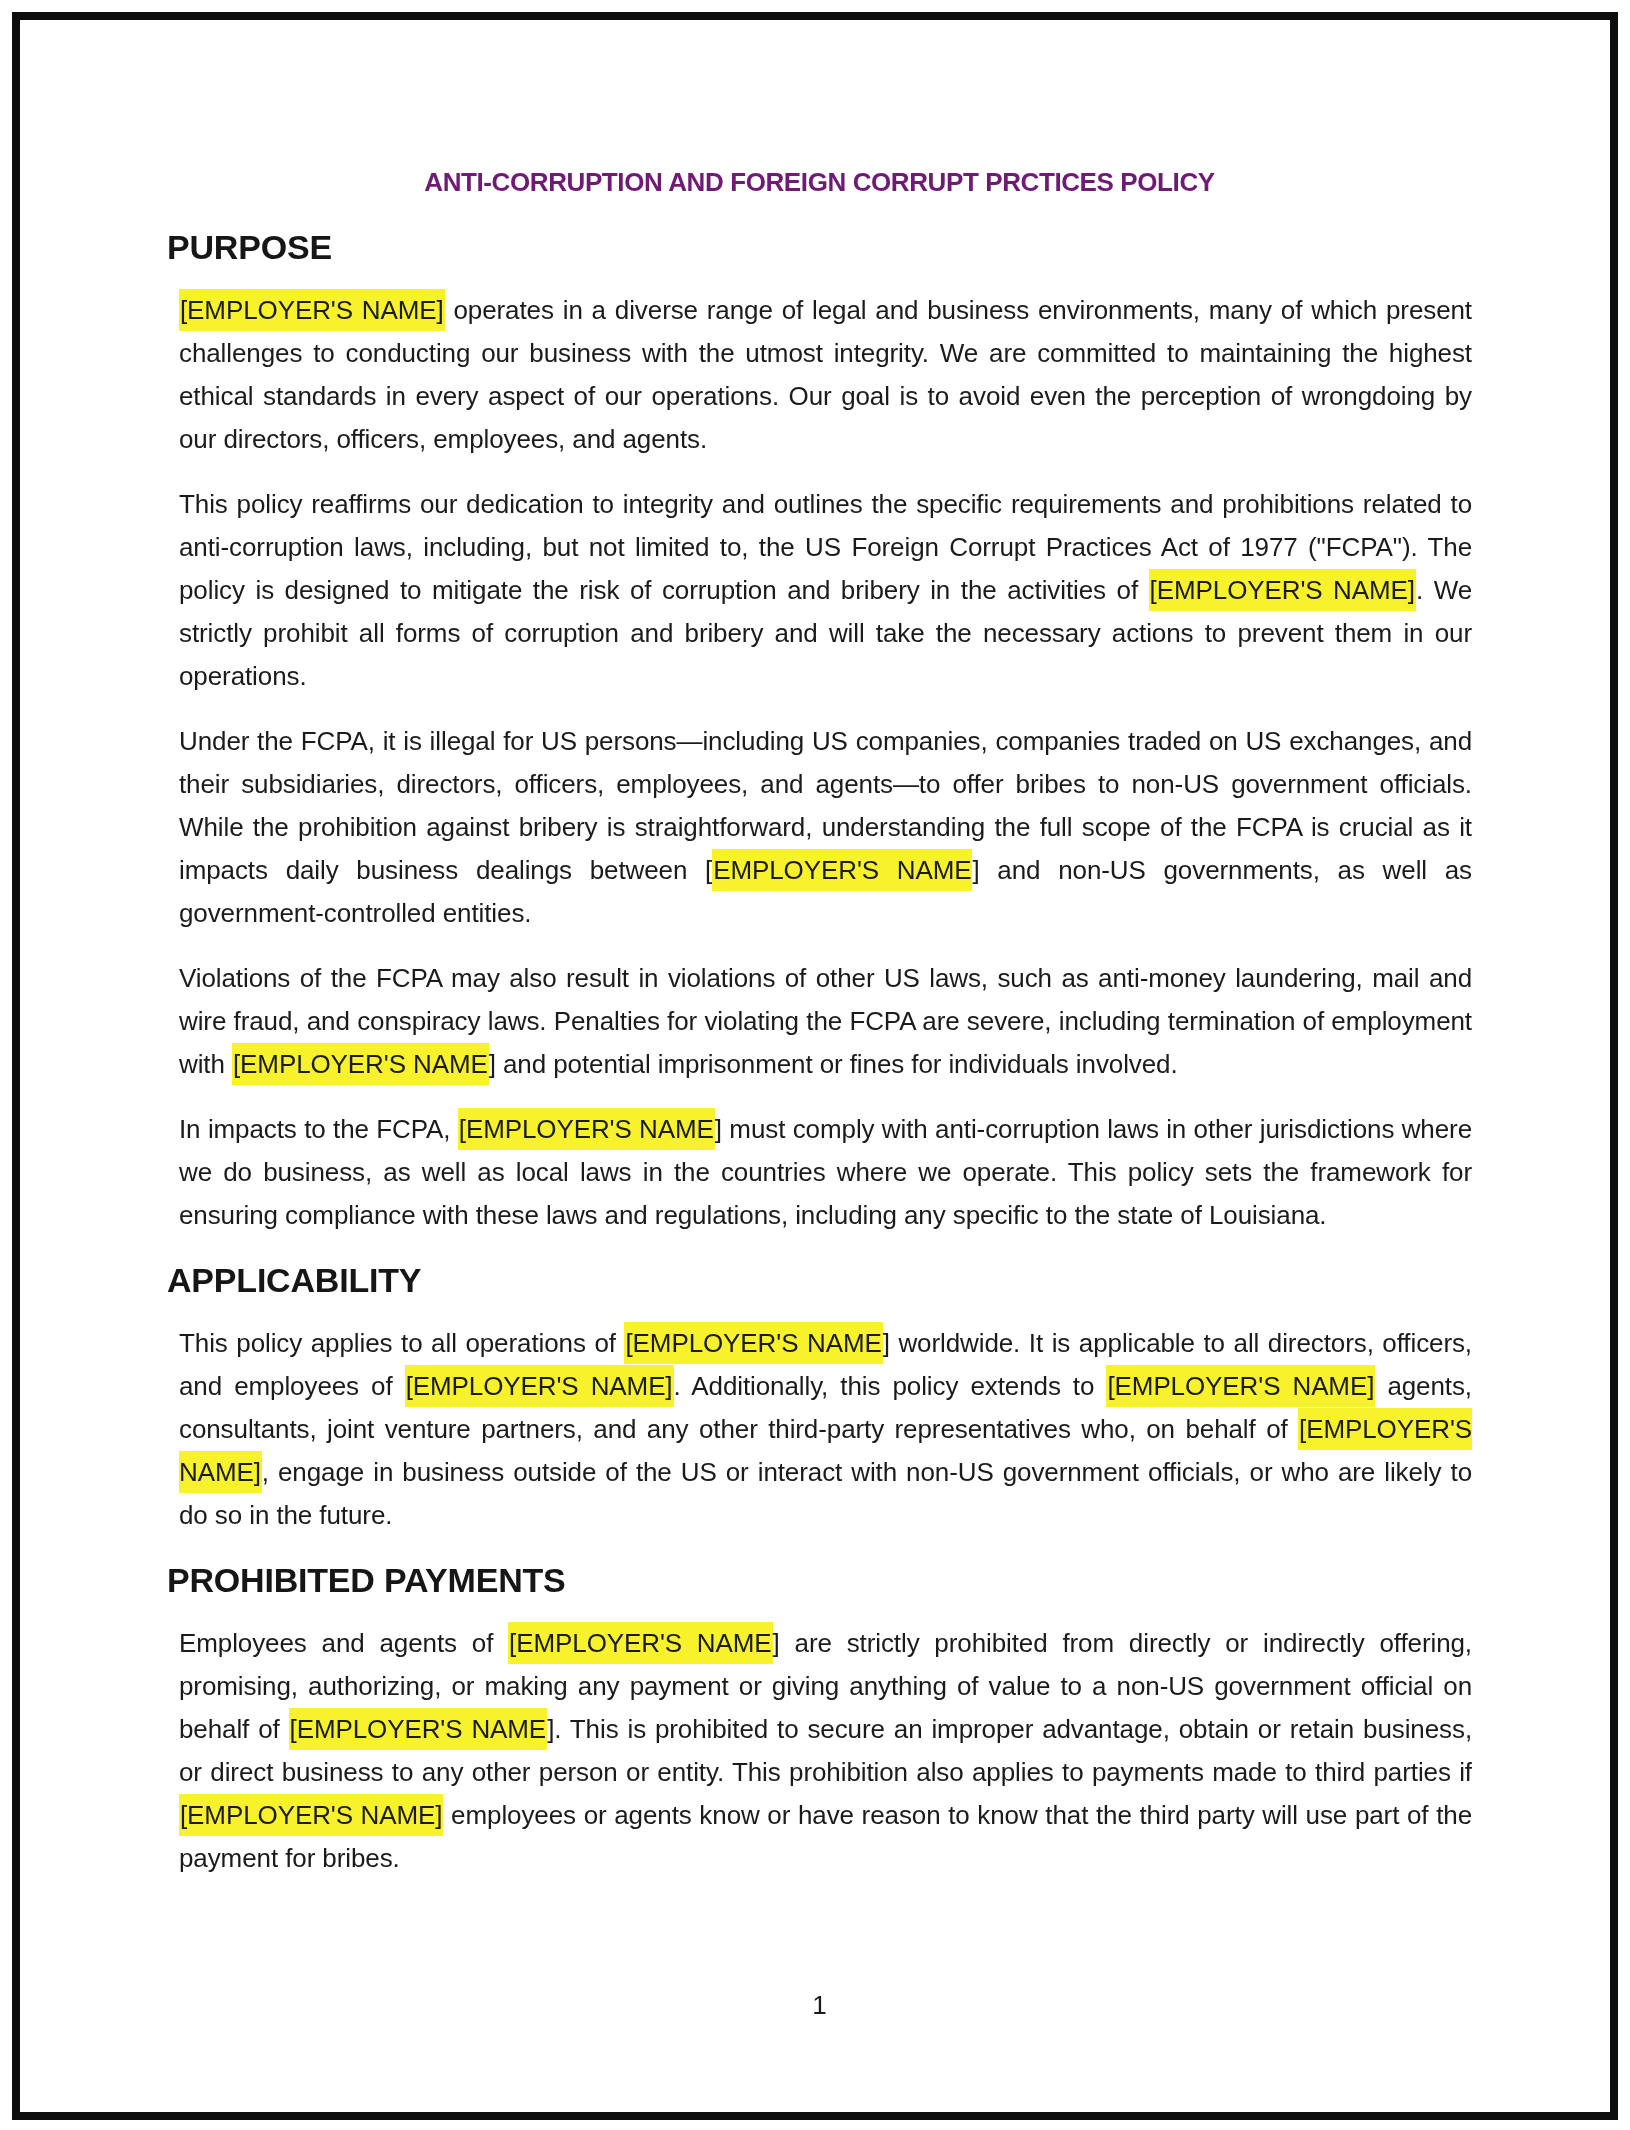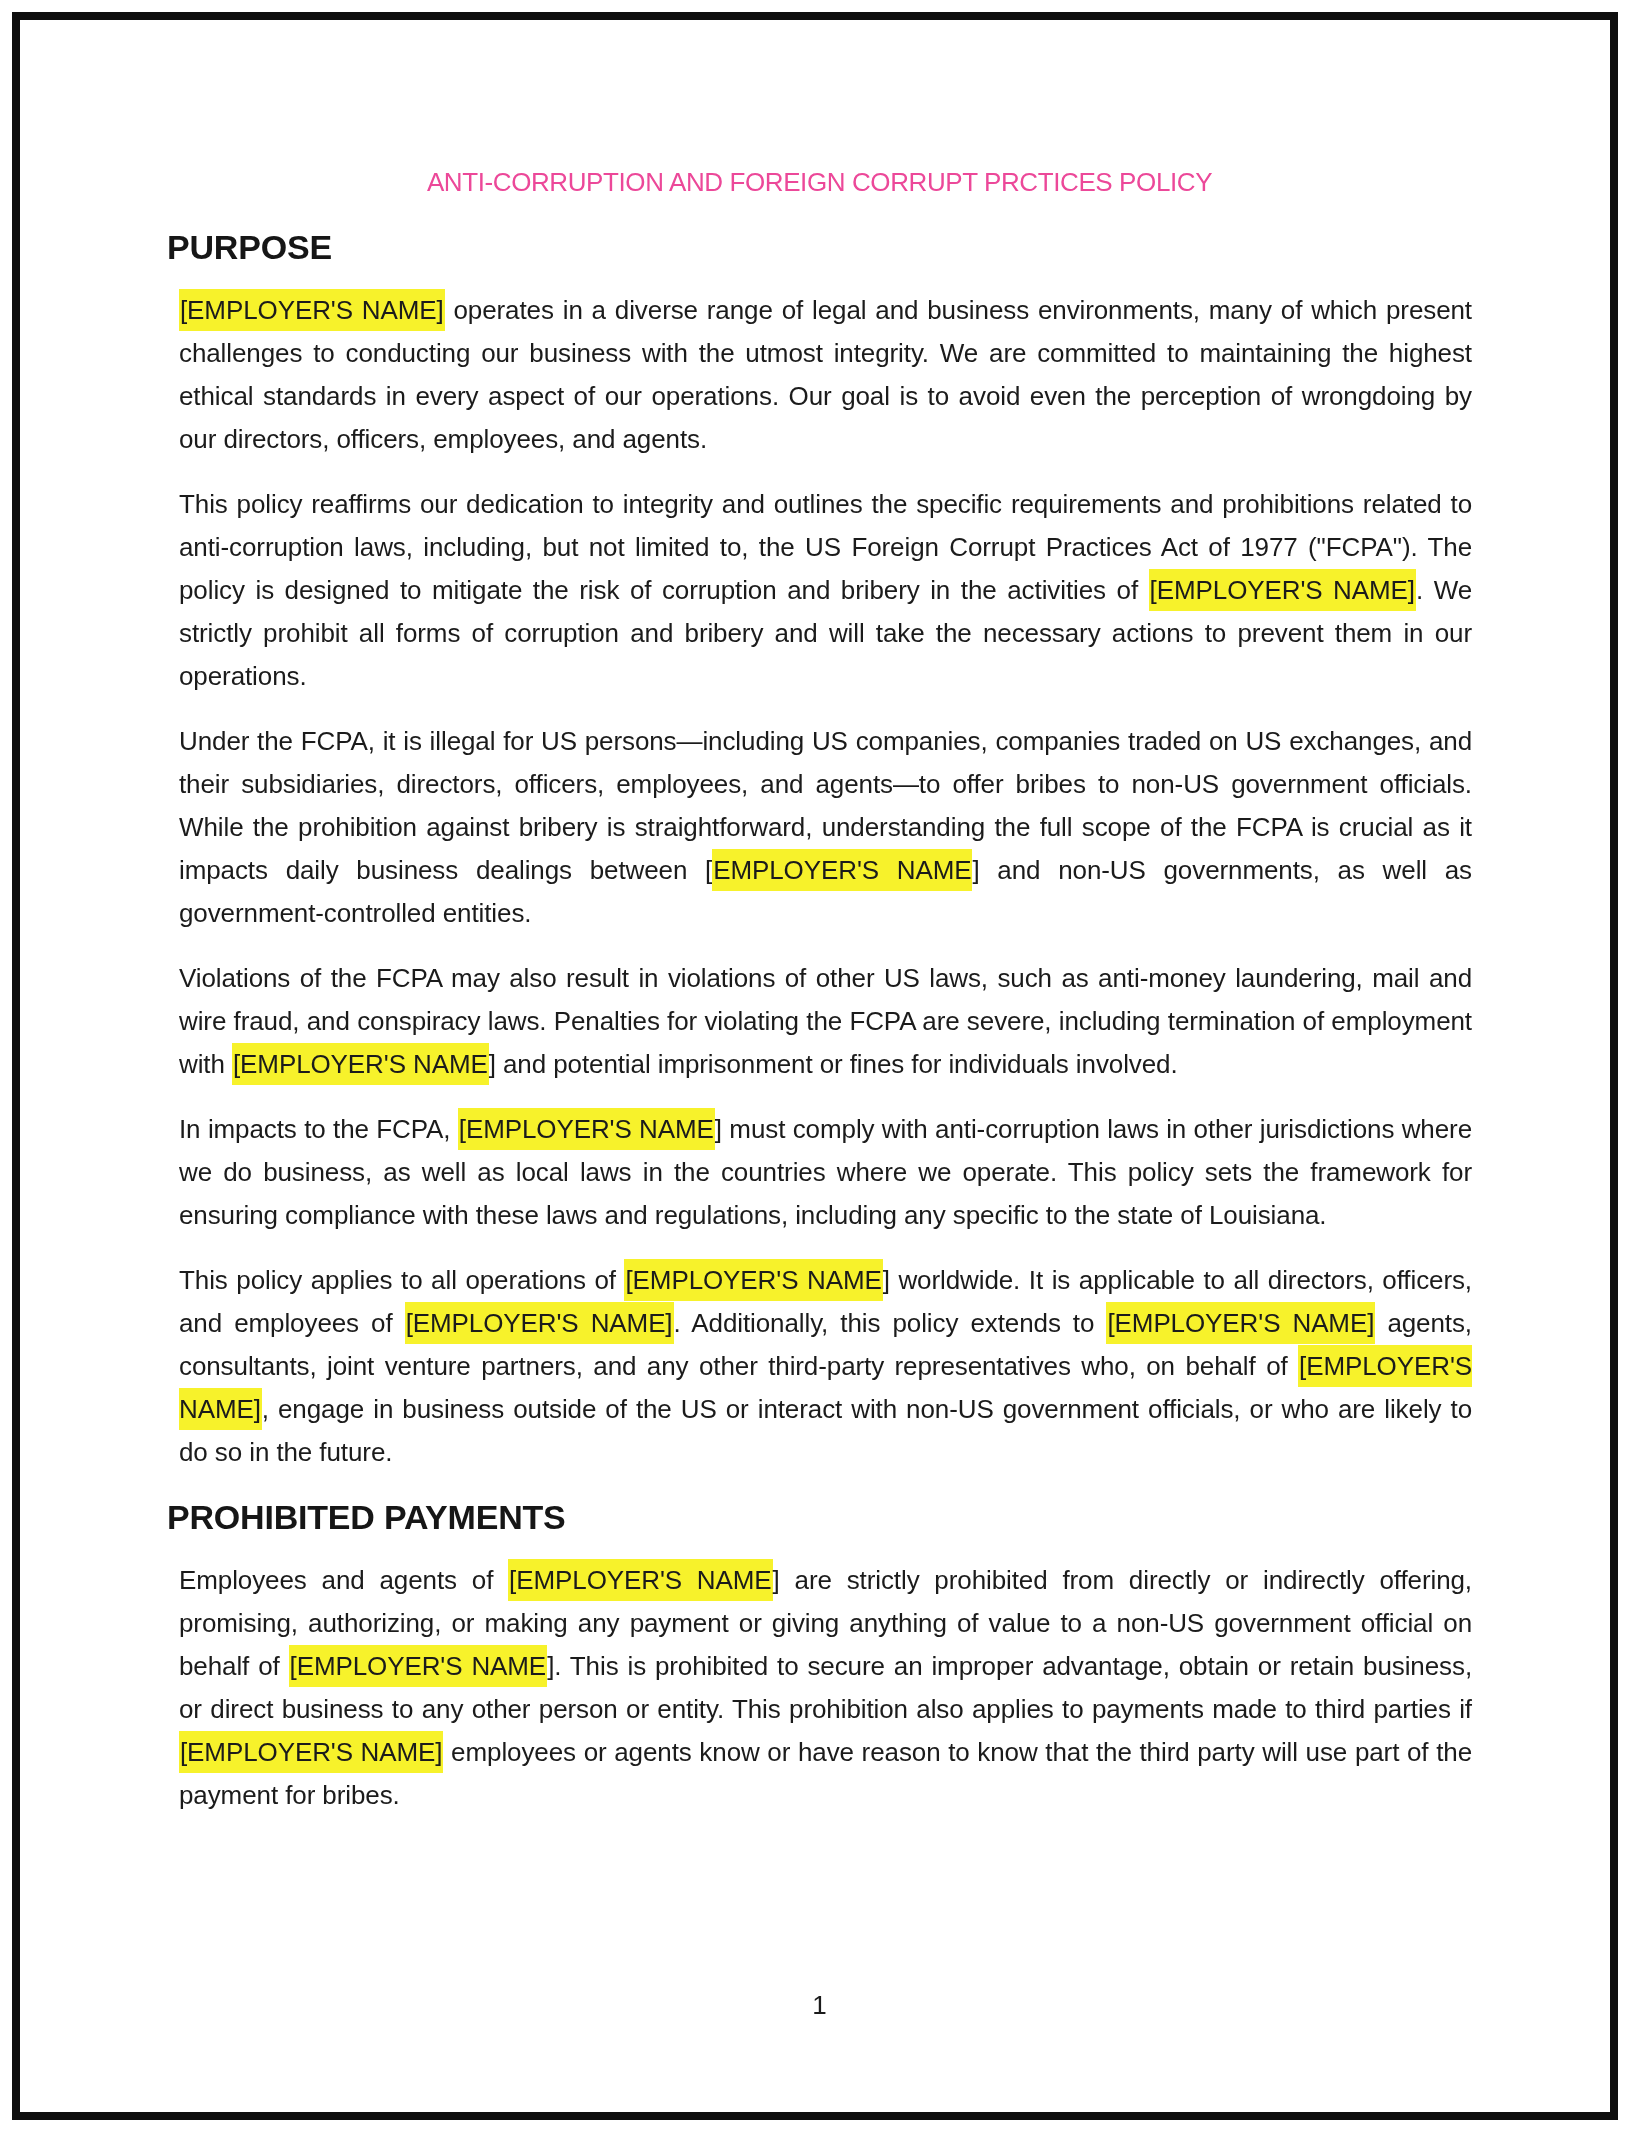--- a/index.html
+++ b/index.html
@@ -28,26 +28,26 @@
     pointer-events: none;
   }
   .doc-content {
     position: absolute;
     left: 167px;
     top: 161px;
     width: 1305px;
   }
   .doc-title {
     font-size: 26px;
-    font-weight: 400;
+    font-weight: 700;
     line-height: 43px;
     text-align: center;
     letter-spacing: -0.4px;
     margin: 0 0 22px 0;
-    color: #ec4899;
+    color: #701a75;
   }
   .section-heading {
     font-size: 34px;
     font-weight: 700;
     line-height: 43px;
     letter-spacing: -0.2px;
     margin: 0 0 20px 0;
     color: #161616;
   }
   .para {
@@ -83,19 +83,20 @@
   <div class="page-frame"></div>
   <div class="doc-content">
     <div class="doc-title">ANTI-CORRUPTION AND FOREIGN CORRUPT PRCTICES POLICY</div>
     <div>
         <h2 class="section-heading">PURPOSE</h2>
         <p class="para"><mark>[EMPLOYER'S NAME]</mark><span> operates in a diverse range of legal and business environments, many of which present challenges to conducting our business with the utmost integrity. We are committed to maintaining the highest ethical standards in every aspect of our operations. Our goal is to avoid even the perception of wrongdoing by our directors, officers, employees, and agents.</span></p>
         <p class="para"><span>This policy reaffirms our dedication to integrity and outlines the specific requirements and prohibitions related to anti-corruption laws, including, but not limited to, the US Foreign Corrupt Practices Act of 1977 ("</span><b>FCPA</b><span>"). The policy is designed to mitigate the risk of corruption and bribery in the activities of </span><mark>[EMPLOYER'S NAME]</mark><span>. We strictly prohibit all forms of corruption and bribery and will take the necessary actions to prevent them in our operations.</span></p>
         <p class="para"><span>Under the FCPA, it is illegal for US persons—including US companies, companies traded on US exchanges, and their subsidiaries, directors, officers, employees, and agents—to offer bribes to non-US government officials. While the prohibition against bribery is straightforward, understanding the full scope of the FCPA is crucial as it impacts daily business dealings between [</span><mark>EMPLOYER'S NAME</mark><span>] and non-US governments, as well as government-controlled entities.</span></p>
         <p class="para"><span>Violations of the FCPA may also result in violations of other US laws, such as anti-money laundering, mail and wire fraud, and conspiracy laws. Penalties for violating the FCPA are severe, including termination of employment with </span><mark>[EMPLOYER'S NAME</mark><span>] and potential imprisonment or fines for individuals involved.</span></p>
         <p class="para"><span>In impacts to the FCPA, </span><mark>[EMPLOYER'S NAME</mark><span>] must comply with anti-corruption laws in other jurisdictions where we do business, as well as local laws in the countries where we operate. This policy sets the framework for ensuring compliance with these laws and regulations, including any specific to the state of Louisiana.</span></p>
+        <h2 class="section-heading">APPLICABILITY</h2>
         <p class="para"><span>This policy applies to all operations of </span><mark>[EMPLOYER'S NAME</mark><span>] worldwide. It is applicable to all directors, officers, and employees of </span><mark>[EMPLOYER'S NAME]</mark><span>. Additionally, this policy extends to </span><mark>[EMPLOYER'S NAME]</mark><span> agents, consultants, joint venture partners, and any other third-party representatives who, on behalf of </span><mark>[EMPLOYER'S NAME]</mark><span>, engage in business outside of the US or interact with non-US government officials, or who are likely to do so in the future.</span></p>
         <h2 class="section-heading">PROHIBITED PAYMENTS</h2>
         <p class="para"><span>Employees and agents of </span><mark>[EMPLOYER'S NAME</mark><span>] are strictly prohibited from directly or indirectly offering, promising, authorizing, or making any payment or giving anything of value to a non-US government official on behalf of </span><mark>[EMPLOYER'S NAME</mark><span>]. This is prohibited to secure an improper advantage, obtain or retain business, or direct business to any other person or entity. This prohibition also applies to payments made to third parties if </span><mark>[EMPLOYER'S NAME]</mark><span> employees or agents know or have reason to know that the third party will use part of the payment for bribes.</span></p>
       </div>
   </div>
   <div class="page-number">1</div>
 </div>
 
 </body></html>

